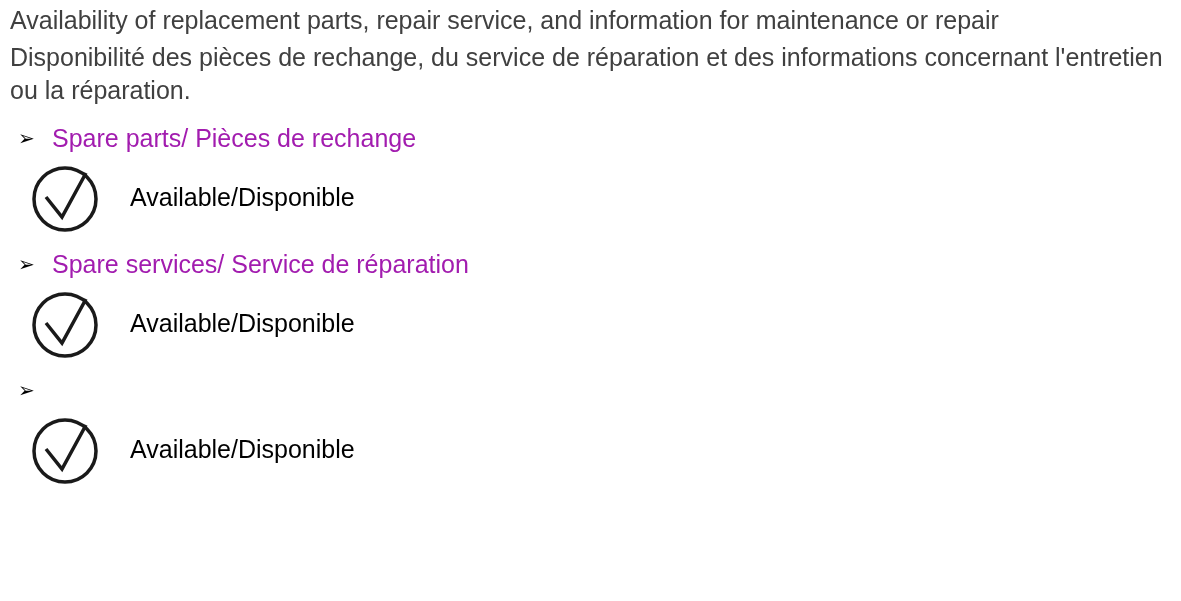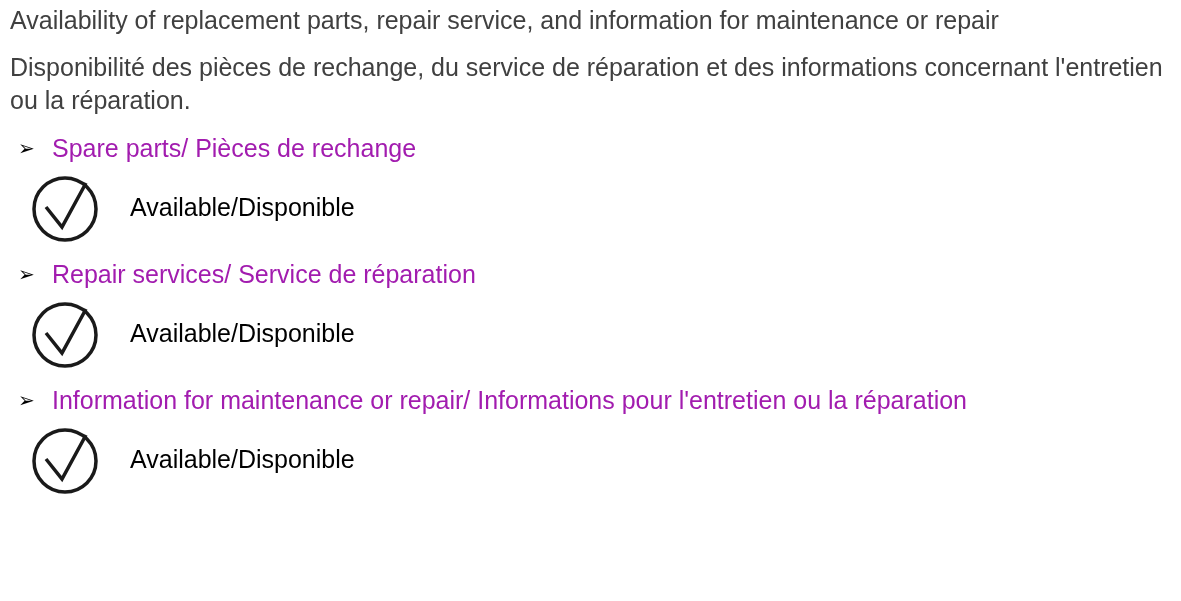--- a/index.html
+++ b/index.html
@@ -26,21 +26,21 @@
     color: #404040;
     font-size: 25px;
     line-height: 33px;
     font-weight: normal;
     margin: 0;
   }
   .heading-en {
     margin-bottom: 0;
   }
   .heading-fr {
-    margin-top: 14px;
+    margin-top: 4px;
   }
 
   .bullet-row {
     display: flex;
     align-items: flex-start;
     margin-top: 16px;
   }
   .bullet-marker {
     width: 42px;
     flex: 0 0 42px;
@@ -101,35 +101,34 @@
       <svg class="check-icon" width="72" height="72" viewBox="0 0 72 72" aria-hidden="true">
         <circle cx="36" cy="38" r="31" fill="none" stroke="#1a1a1a" stroke-width="3.5"></circle>
         <path d="M17 36 L33 56 L57 12" fill="none" stroke="#1a1a1a" stroke-width="3.5" stroke-linecap="butt" stroke-linejoin="miter"></path>
       </svg>
     </div>
     <div class="status-label">Available/Disponible</div>
   </div>
 
   <div class="bullet-row">
     <div class="bullet-marker">➢</div>
-    <div class="bullet-text">Repair services/ Service de réparation</div>
+    <div class="bullet-text">Spare services/ Service de réparation</div>
   </div>
   <div class="status-row indent">
     <div class="check-wrap">
       <svg class="check-icon" width="72" height="72" viewBox="0 0 72 72" aria-hidden="true">
         <circle cx="36" cy="38" r="31" fill="none" stroke="#1a1a1a" stroke-width="3.5"></circle>
         <path d="M17 36 L33 56 L57 12" fill="none" stroke="#1a1a1a" stroke-width="3.5" stroke-linecap="butt" stroke-linejoin="miter"></path>
       </svg>
     </div>
     <div class="status-label">Available/Disponible</div>
   </div>
 
   <div class="bullet-row">
     <div class="bullet-marker">➢</div>
-    <div class="bullet-text">Information for maintenance or repair/ Informations pour l'entretien ou la réparation</div>
   </div>
   <div class="status-row indent">
     <div class="check-wrap">
       <svg class="check-icon" width="72" height="72" viewBox="0 0 72 72" aria-hidden="true">
         <circle cx="36" cy="38" r="31" fill="none" stroke="#1a1a1a" stroke-width="3.5"></circle>
         <path d="M17 36 L33 56 L57 12" fill="none" stroke="#1a1a1a" stroke-width="3.5" stroke-linecap="butt" stroke-linejoin="miter"></path>
       </svg>
     </div>
     <div class="status-label">Available/Disponible</div>
   </div>

